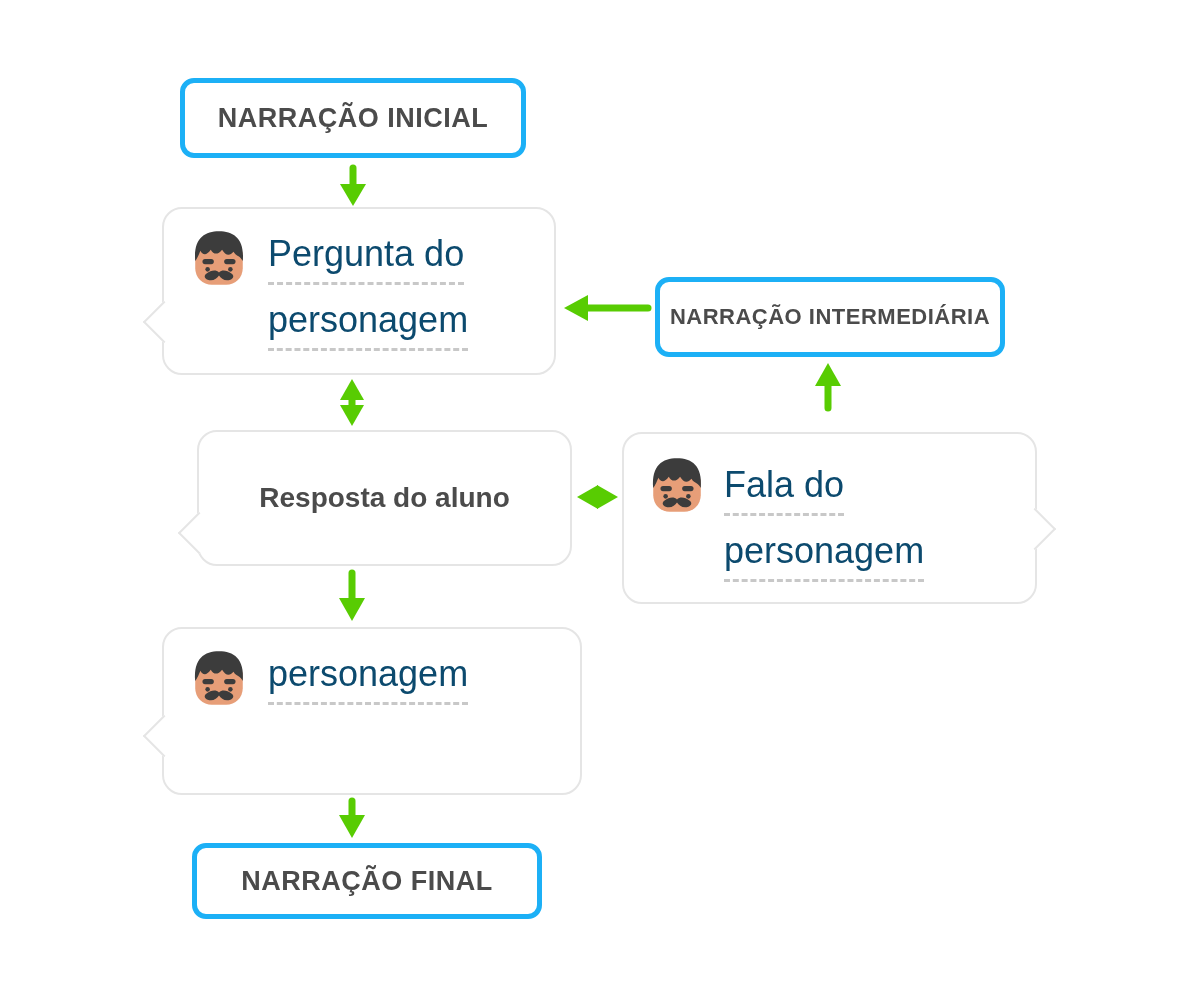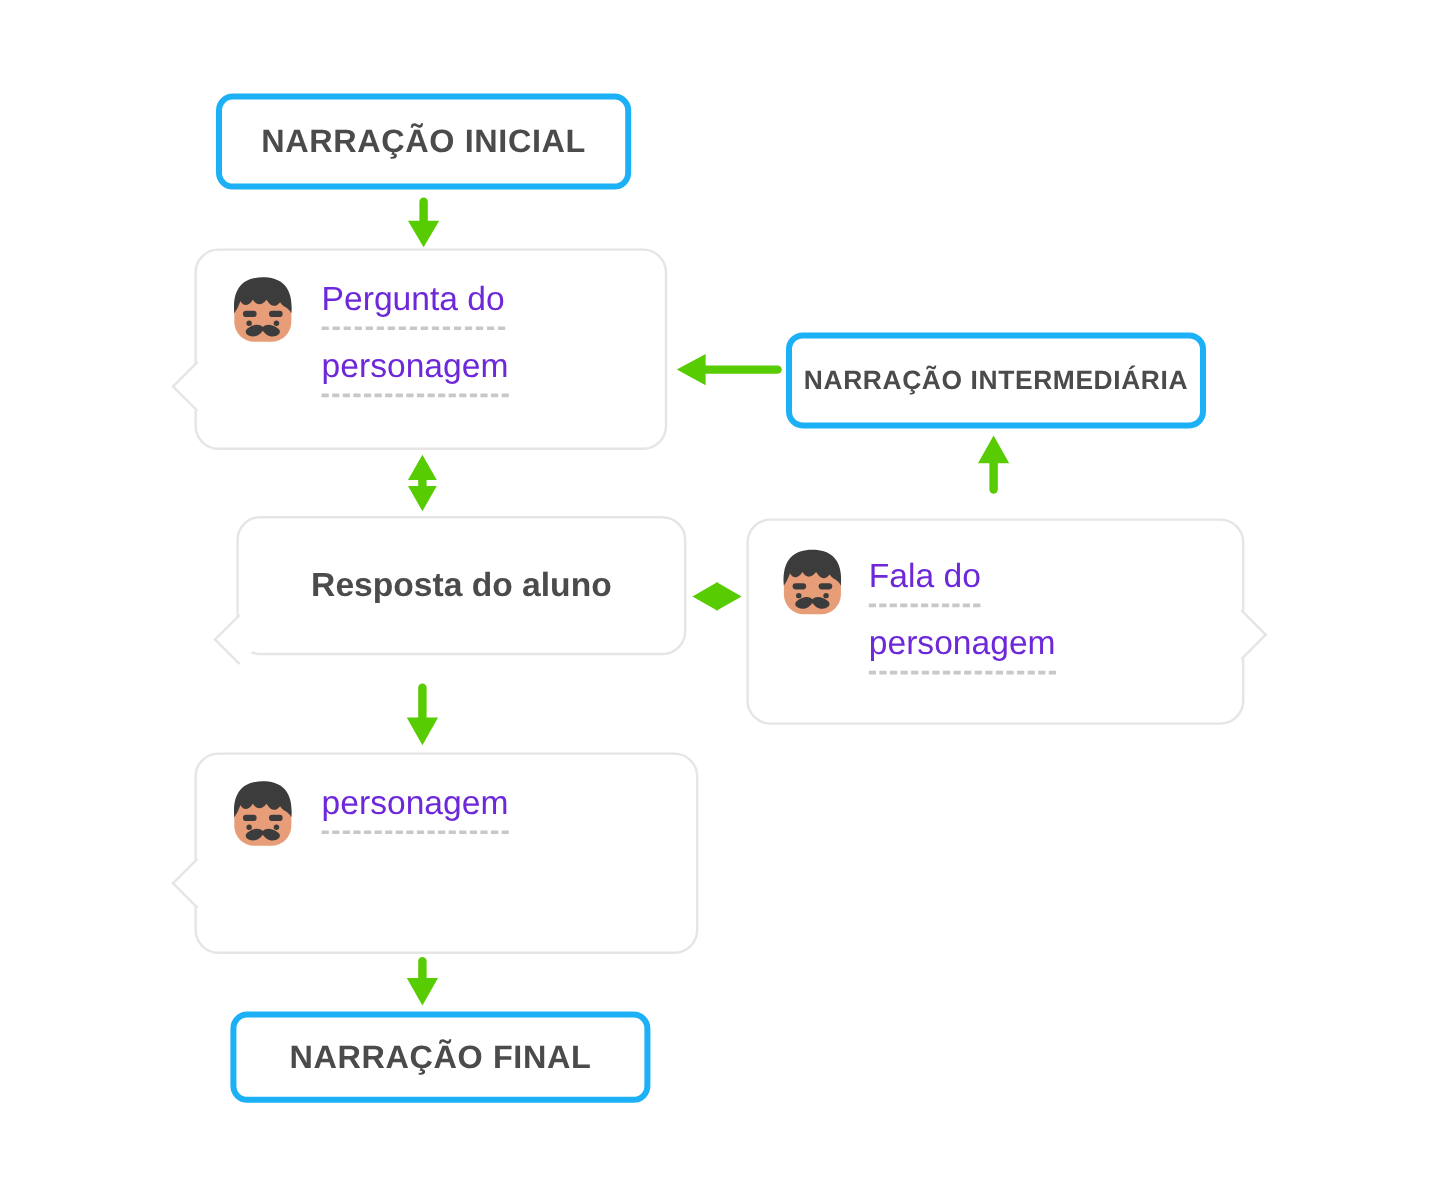--- a/index.html
+++ b/index.html
@@ -22,21 +22,21 @@
 
   
   .bubble{
     position:absolute;
     border:2px solid #e5e5e5;
     border-radius:20px;
     background:#ffffff;
     box-sizing:border-box;
   }
   #bubble-pergunta{left:162px;top:207px;width:394px;height:168px;}
-  #bubble-resposta{left:197px;top:430px;width:375px;height:116px;display:flex;align-items:center;justify-content:center;}
+  #bubble-resposta{left:197px;top:430px;width:375px;height:136px;display:flex;align-items:center;justify-content:center;}
   #bubble-fala{left:622px;top:413px;width:415px;height:172px;margin-top:19px;}
   #bubble-conclusao{left:162px;top:627px;width:420px;height:168px;}
 
   .tail{
     position:absolute;width:28px;height:28px;background:#ffffff;
     transform:rotate(45deg);
   }
   .tail-left{left:-15px;border-left:2px solid #e5e5e5;border-bottom:2px solid #e5e5e5;}
   .tail-right{right:-15px;border-top:2px solid #e5e5e5;border-right:2px solid #e5e5e5;}
   #bubble-pergunta .tail{top:98px;}
@@ -44,21 +44,21 @@
   #bubble-fala .tail{top:80px;}
   #bubble-conclusao .tail{top:92px;}
 
   .avatar{position:absolute;left:24px;top:18px;width:62px;height:62px;}
   #bubble-fala .avatar{left:22px;top:20px;}
 
   .speech-text{position:absolute;left:104px;top:24px;}
   #bubble-fala .speech-text{left:100px;top:30px;}
   .speech-line{
     display:block;width:max-content;
-    font-size:28px;font-weight:500;color:#6d28d9;
+    font-size:36px;font-weight:500;color:#0c4a6e;
     padding-bottom:7px;margin-bottom:14px;
     border-bottom:3px dashed #c8c8c8;
   }
   .answer-label{font-size:28px;font-weight:bold;color:#4b4b4b;}
 
   .arrows{position:absolute;left:0;top:0;pointer-events:none;}
   .arrow-line{stroke:#58cc02;stroke-width:7;stroke-linecap:round;fill:none;}
   .arrow-head{fill:#58cc02;stroke:none;}
 </style>
 </head>

